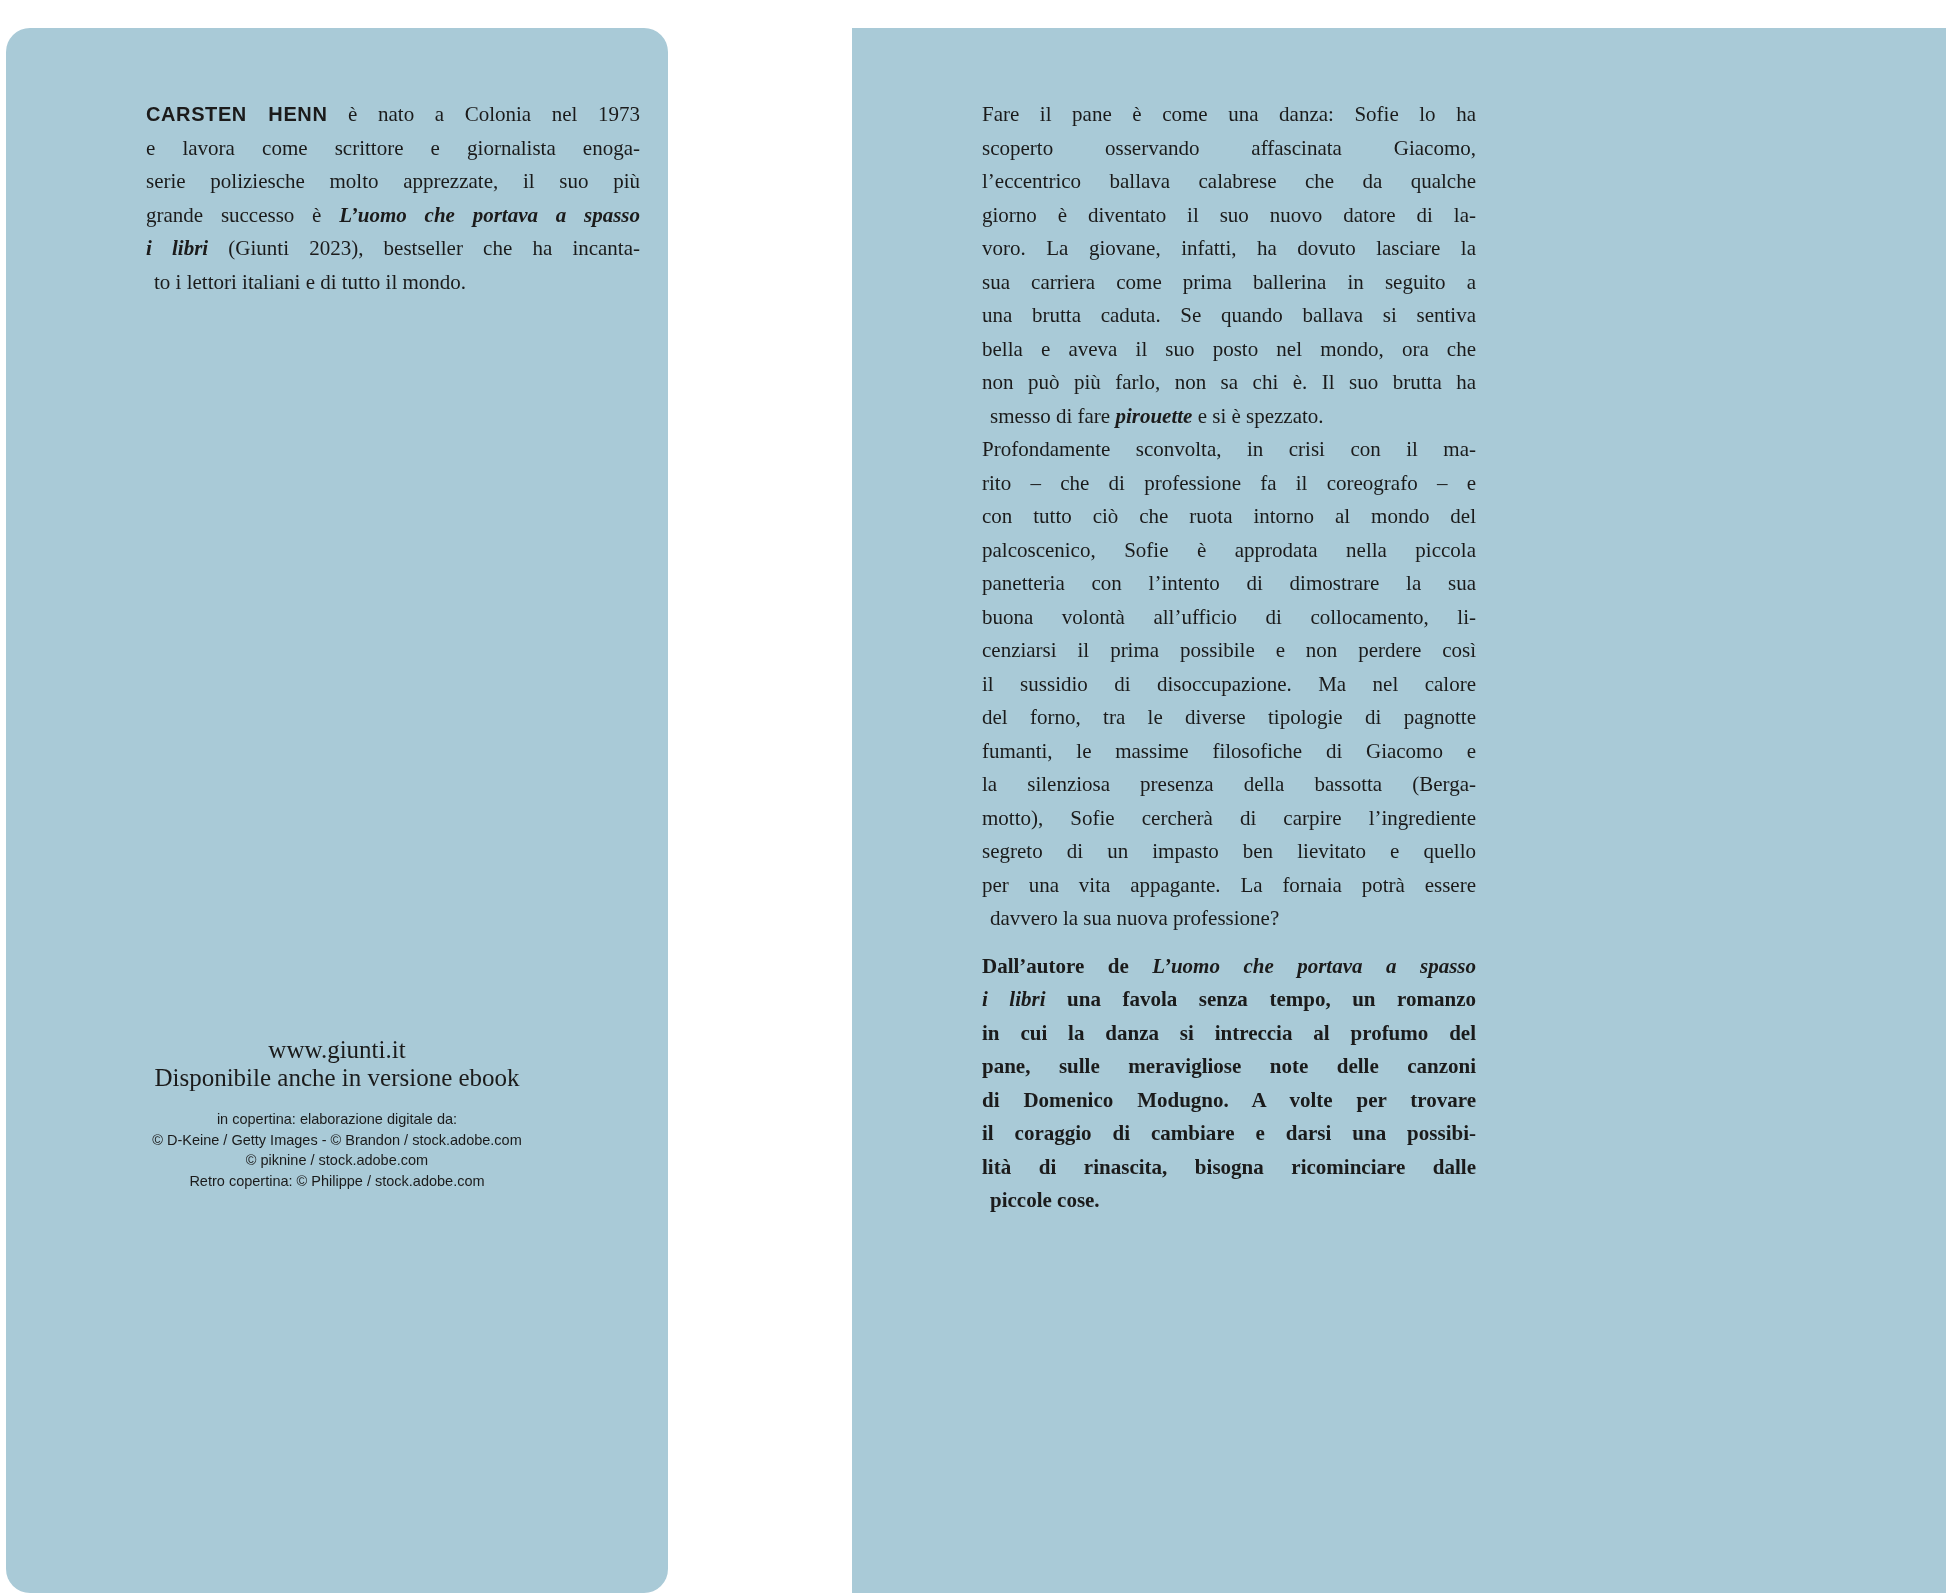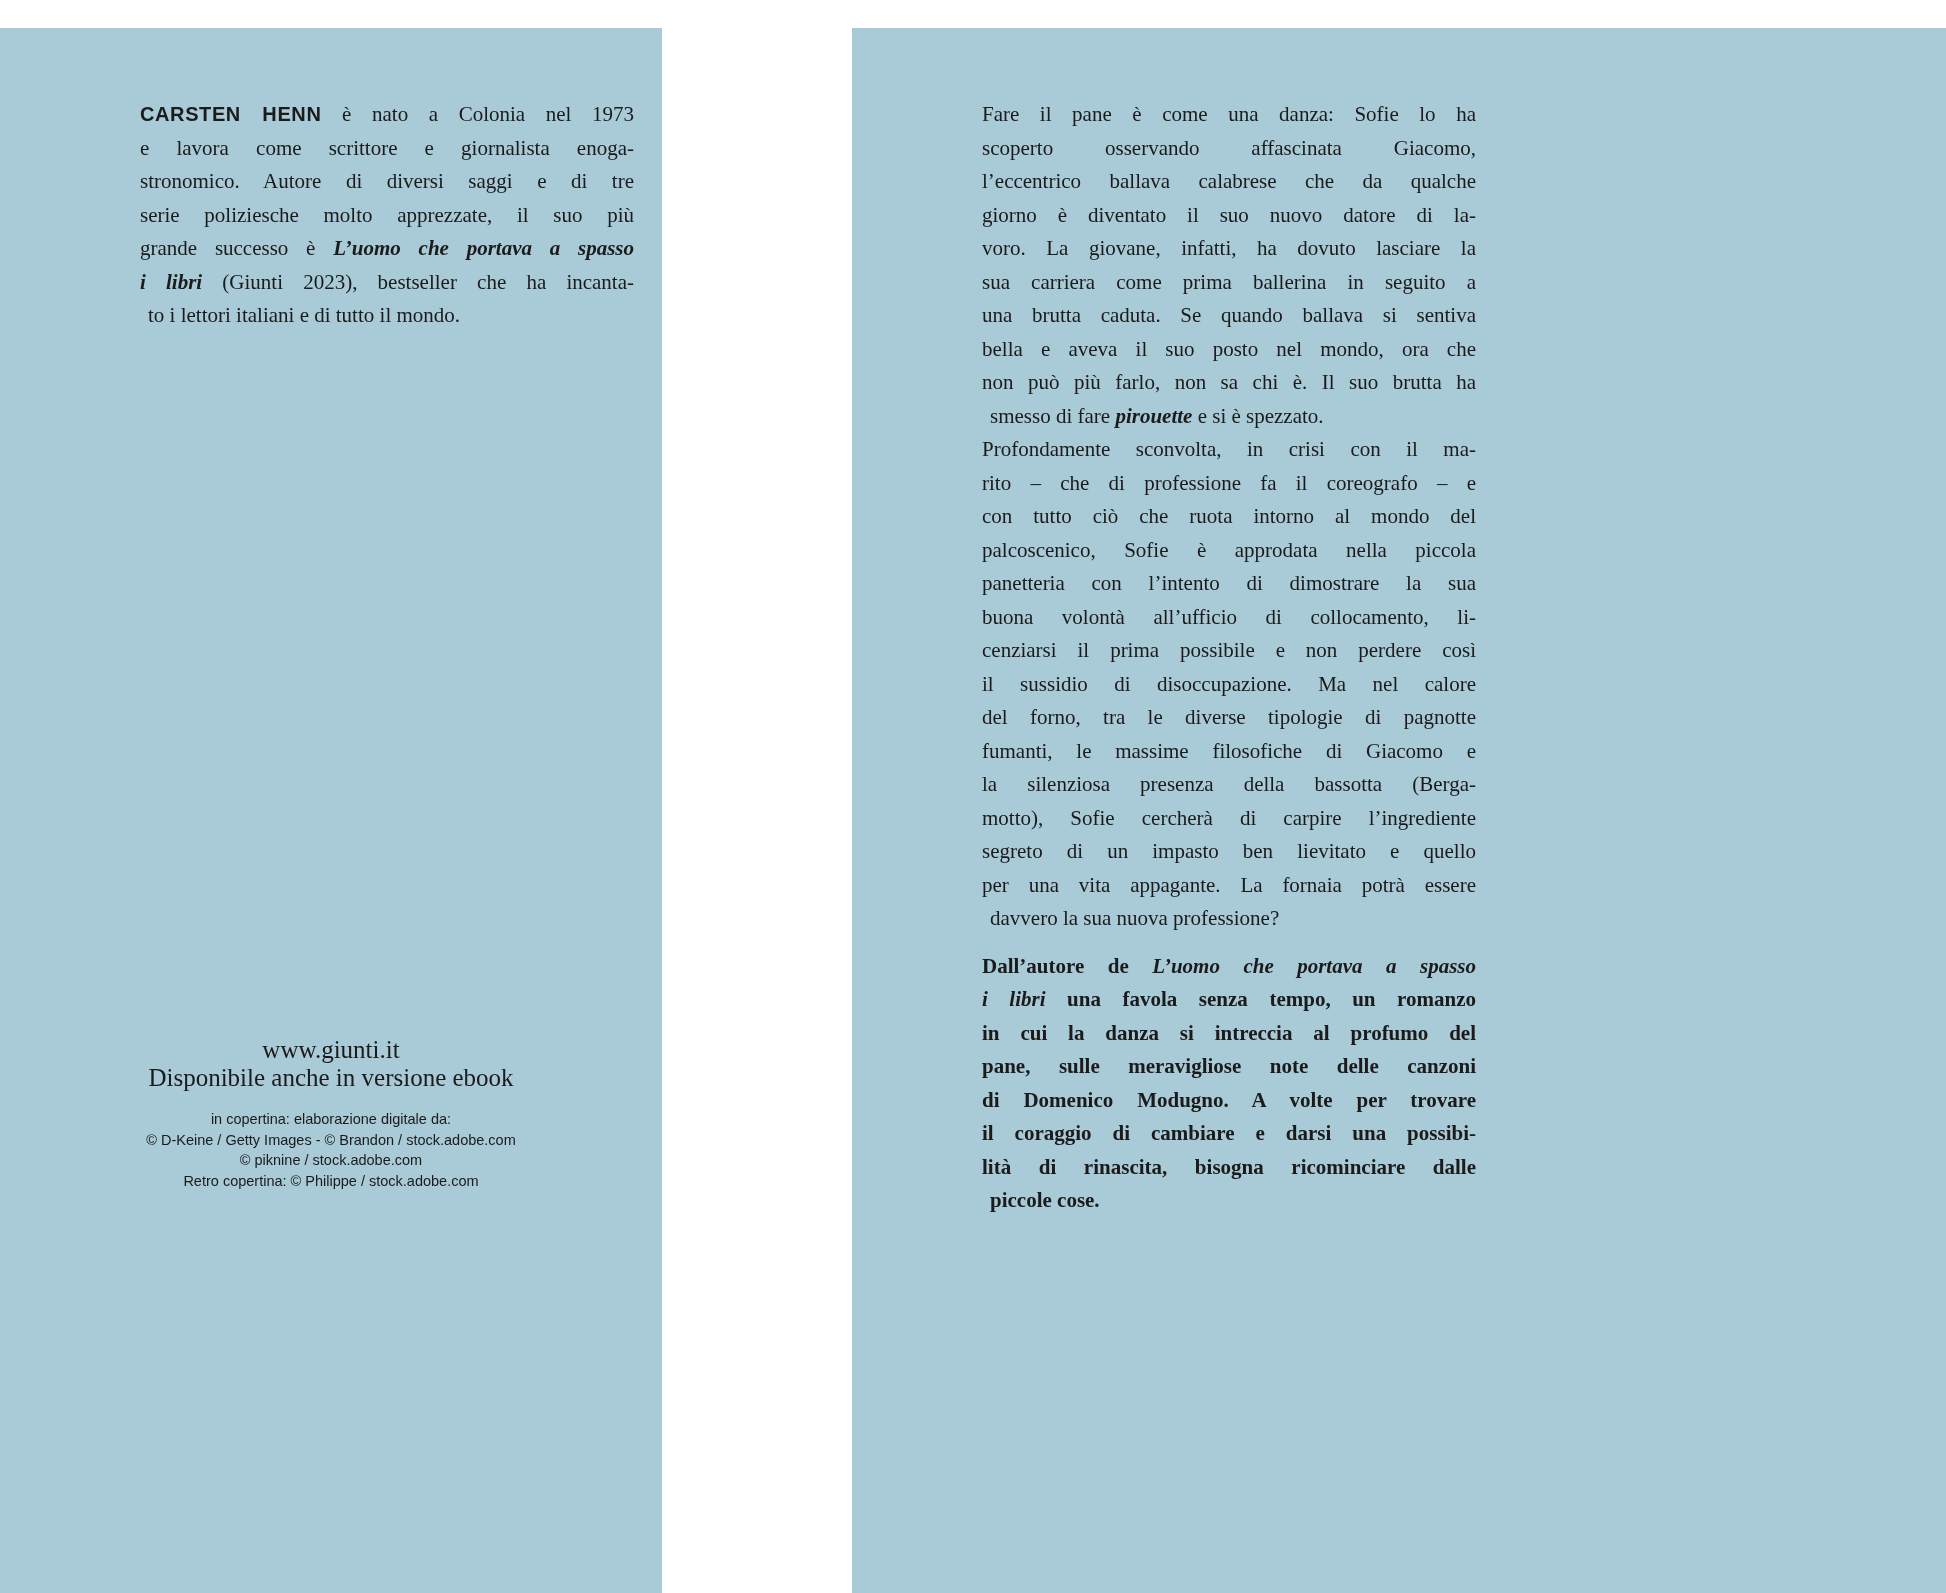--- a/index.html
+++ b/index.html
@@ -9,21 +9,21 @@
     background:var(--bg,#fff);
     overflow:hidden;
     font-family:"Liberation Serif", serif;
     color:var(--ink,#1b1b1b);
   }
   .panel {
     position:absolute;
     top:28px; height:1565px;
     background:var(--panel,#a9cad7);
   }
-  .panel.left  { left:0;     width:662px; }
+  .panel.left  { left:6px;     width:662px;border-radius:24px; }
   .panel.right { left:852px; width:1128px; }
   .gutter {
     position:absolute; top:0; left:748px; width:70px; height:1593px;
     background:var(--bg,#fff);
   }
 
   
   .richblock { font-size:21px; line-height:33.5px; }
   .line { text-align:justify; text-align-last:justify; }
   .line.end { text-align-last:left;margin-left:8px; }
@@ -58,21 +58,20 @@
 </style>
 </head>
 <body>
 
 <div class="page">
 
   <div class="panel left">
     <div class="bio richblock">
         <div class="line"><span class="seg seg-sans">CARSTEN HENN</span><span class="seg"> è nato a Colonia nel 1973</span></div>
         <div class="line"><span class="seg">e lavora come scrittore e giornalista enoga-</span></div>
-        <div class="line"><span class="seg">stronomico. Autore di diversi saggi e di tre</span></div>
         <div class="line"><span class="seg">serie poliziesche molto apprezzate, il suo più</span></div>
         <div class="line"><span class="seg">grande successo è </span><span class="seg seg-i">L’uomo che portava a spasso</span></div>
         <div class="line"><span class="seg seg-i">i libri</span><span class="seg"> (Giunti 2023), bestseller che ha incanta-</span></div>
         <div class="line end"><span class="seg">to i lettori italiani e di tutto il mondo.</span></div>
       </div>
 
     <div class="colophon">
       <div class="serif-small">www.giunti.it</div>
       <div class="serif-small">Disponibile anche in versione ebook</div>
 

